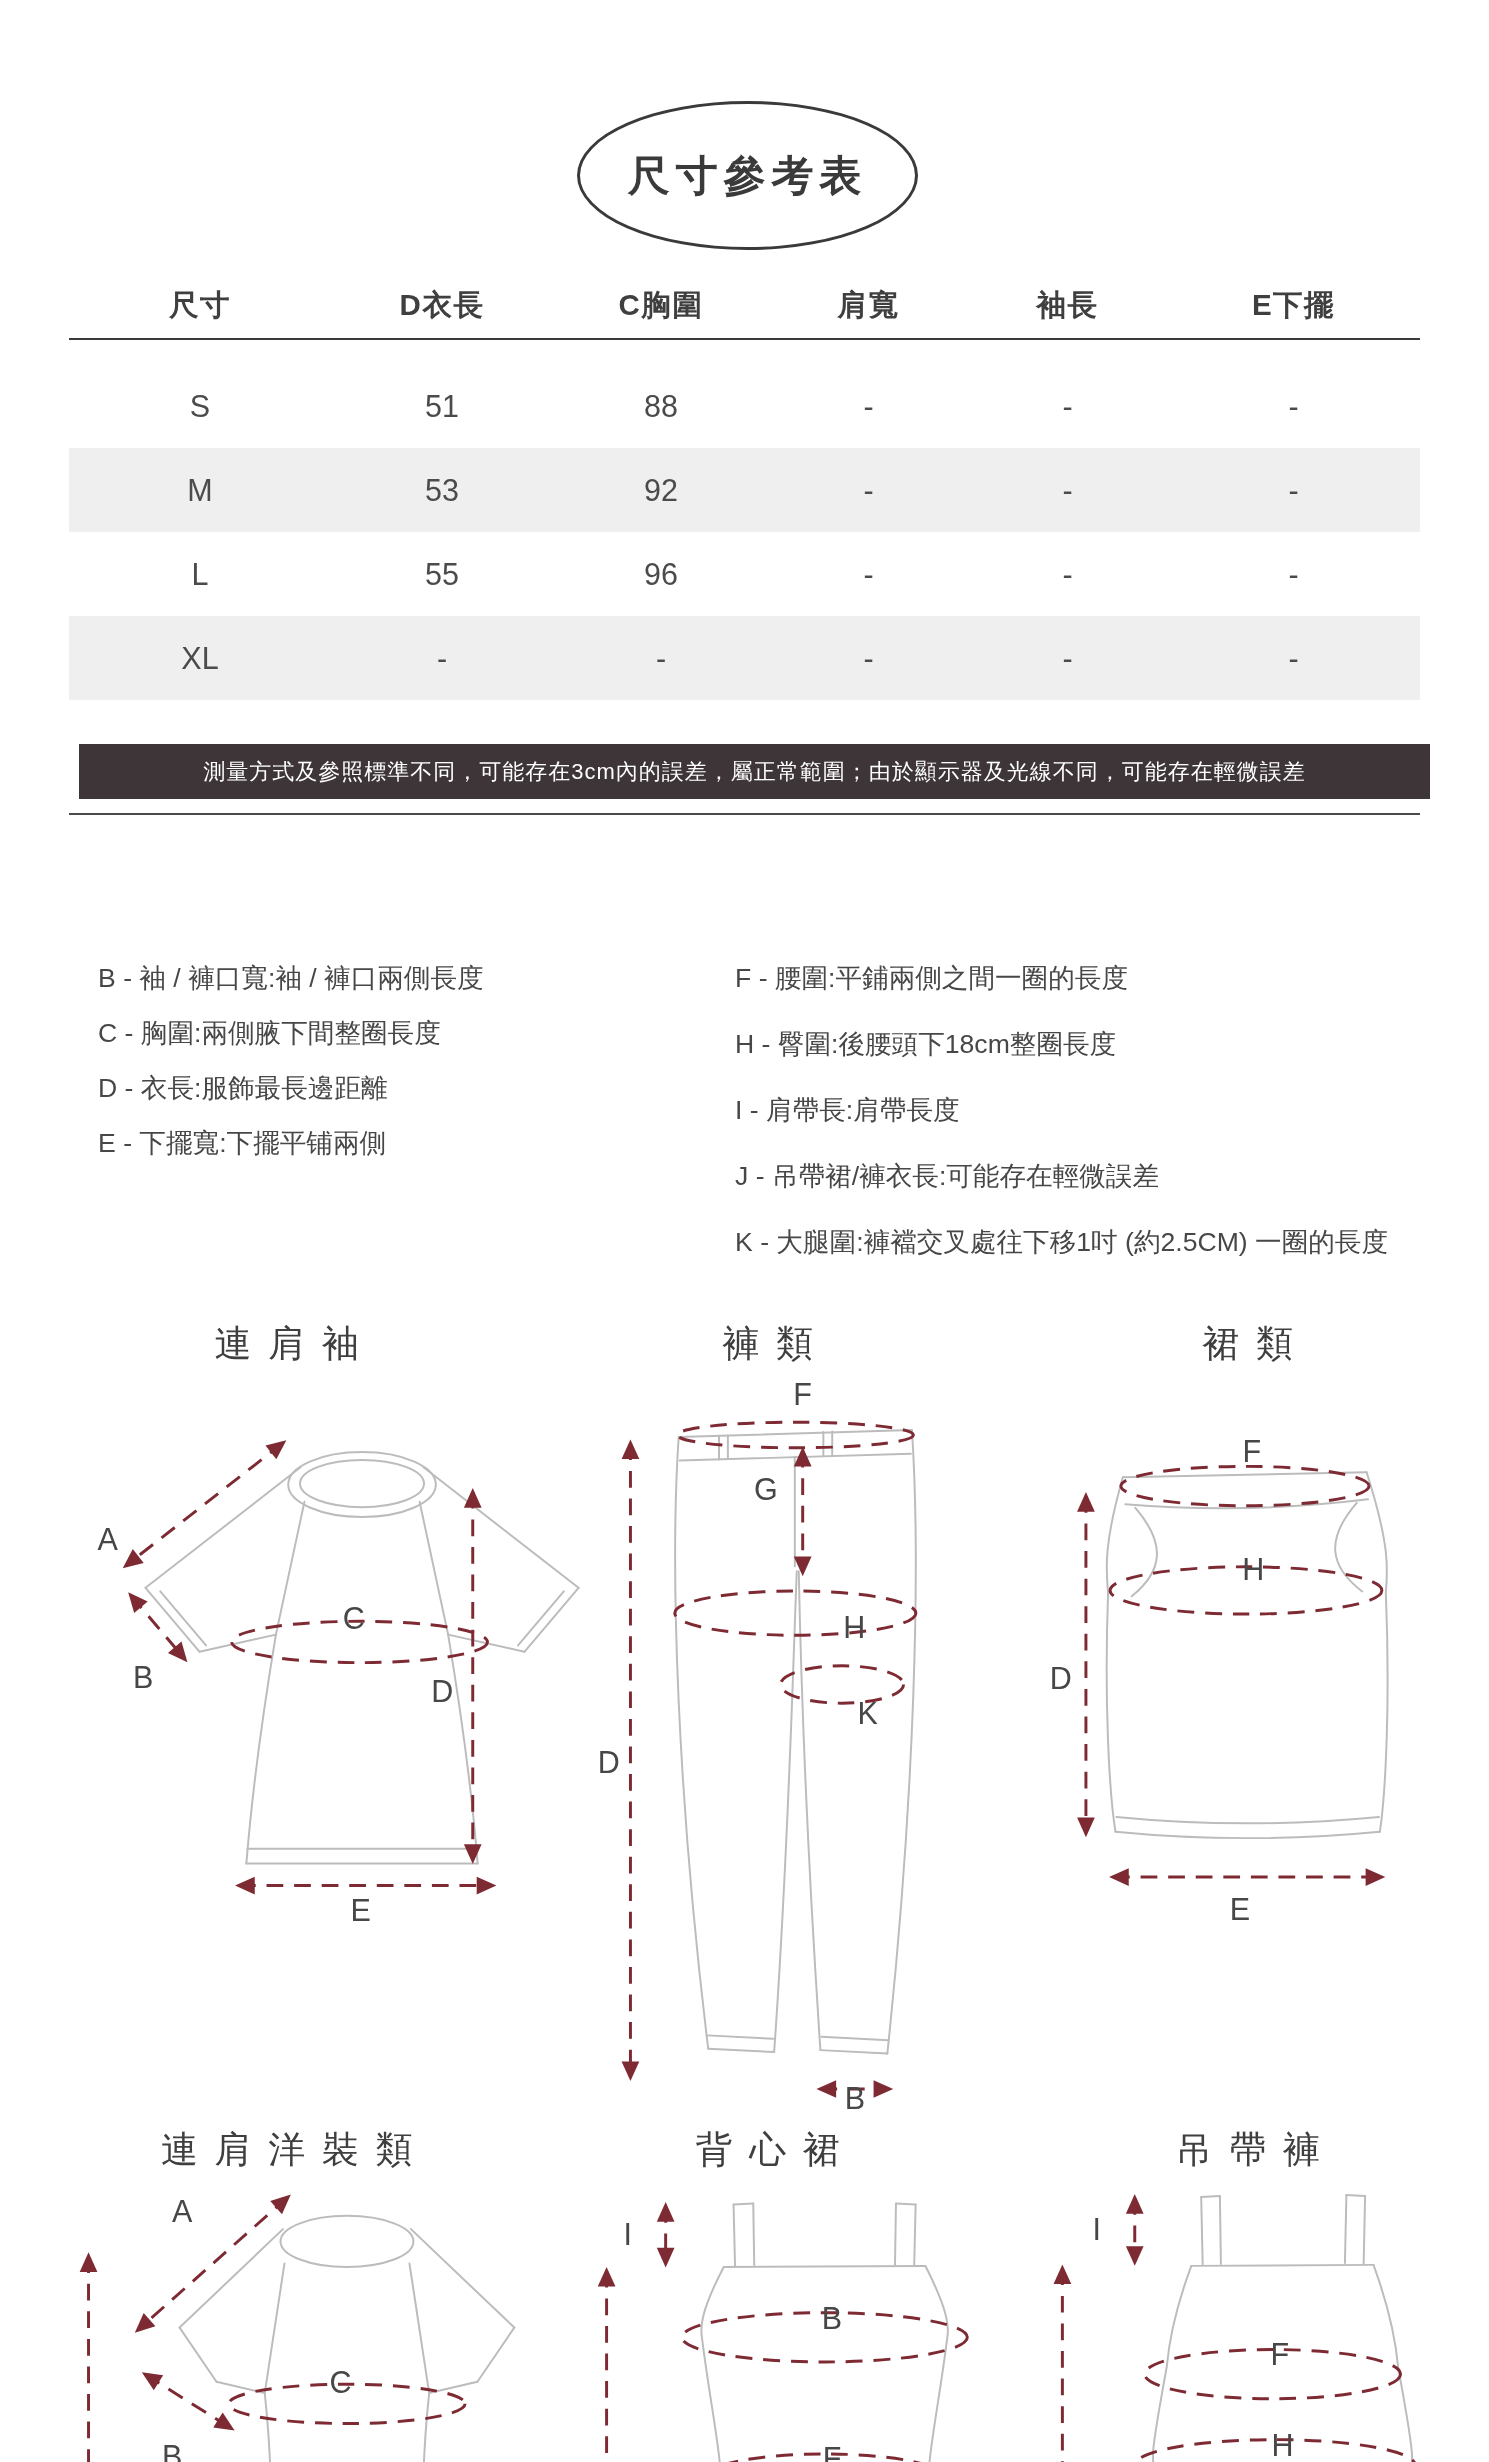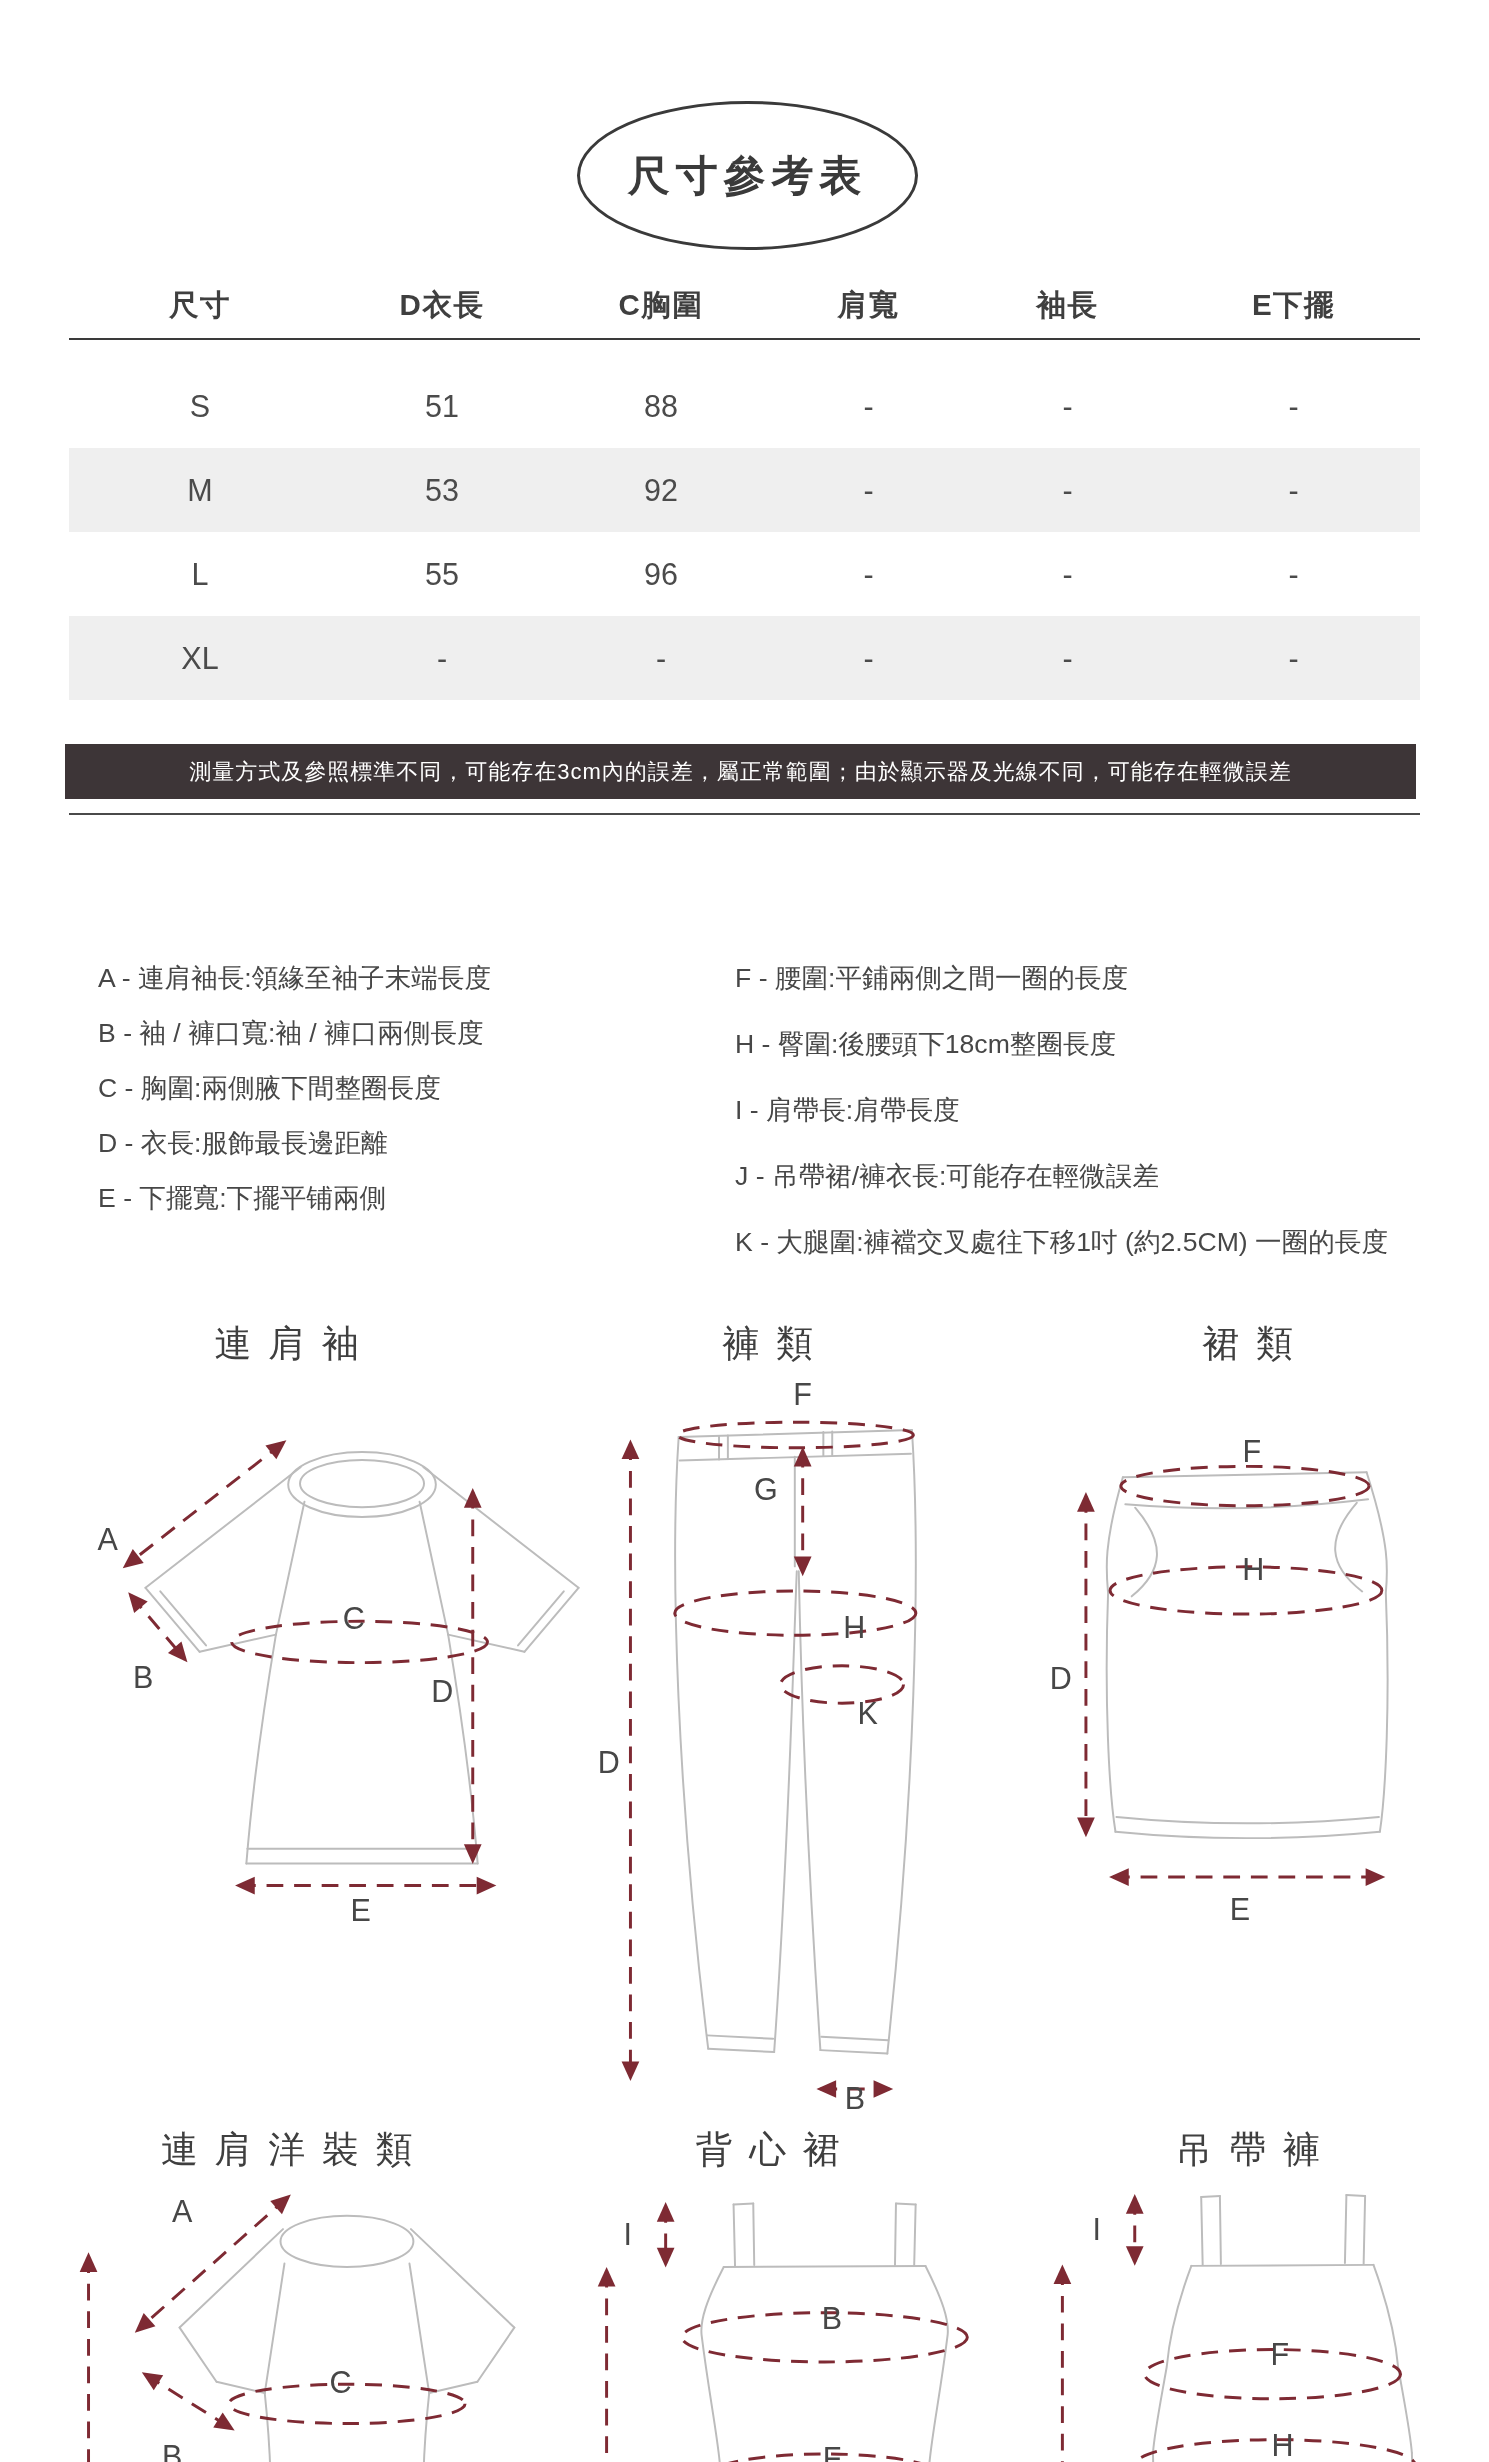--- a/index.html
+++ b/index.html
@@ -14,21 +14,21 @@
   .tbl{left:69px;top:276px;width:1351px;}
   .trow{display:grid;grid-template-columns:262px 222px 216px 199px 199px 253px;align-items:center;}
   .thead{height:59px;}
   .th{font-size:29.5px;font-weight:600;color:#3f3f3f;text-align:center;letter-spacing:1.5px;}
   .hline{left:69px;top:338px;width:1351px;height:2px;background:#3a3a3a;}
   .rows{left:69px;top:364px;width:1351px;}
   .drow{height:84px;}
   .drow.shaded{background:#efefef;}
   .td{font-size:30.5px;color:#4b4b4b;text-align:center;font-weight:500;}
   
-  .notice{left:65px;top:744px;width:1351px;height:55px;background:#3d3537;
+  .notice{left:79px;top:744px;width:1351px;height:55px;background:#3d3537;
           display:flex;align-items:center;justify-content:center;}
   .notice span{color:#ffffff;font-size:22px;letter-spacing:1px;white-space:nowrap;}
   .notice-line{left:69px;top:813px;width:1351px;height:2px;background:#4a4a4a;}
   
   .legend{display:flex;flex-direction:column;}
   .legend div{height:55px;display:flex;align-items:center;font-size:26.6px;color:#474747;white-space:nowrap;}
   .legend-left{left:98px;top:950px;}
   .legend-right{left:735px;top:950px;gap:11px;}
   
   .dtitle{transform:translateX(-50%);font-size:37px;letter-spacing:0.45em;color:#3f3f3f;
@@ -93,21 +93,20 @@
       <span class="td">-</span>
     </div>
   </div>
 
   <div class="abs notice">
     <span>測量方式及參照標準不同，可能存在3cm內的誤差，屬正常範圍；由於顯示器及光線不同，可能存在輕微誤差</span>
   </div>
   <div class="abs notice-line"></div>
 
   <div class="abs legend legend-left">
-    <div>A - 連肩袖長:領緣至袖子末端長度</div>
     <div>B - 袖 / 褲口寬:袖 / 褲口兩側長度</div>
     <div>C - 胸圍:兩側腋下間整圈長度</div>
     <div>D - 衣長:服飾最長邊距離</div>
     <div>E - 下擺寬:下擺平铺兩側</div>
   </div>
   <div class="abs legend legend-right">
     <div>F - 腰圍:平鋪兩側之間一圈的長度</div>
     <div>H - 臀圍:後腰頭下18cm整圈長度</div>
     <div>I - 肩帶長:肩帶長度</div>
     <div>J - 吊帶裙/褲衣長:可能存在輕微誤差</div>

